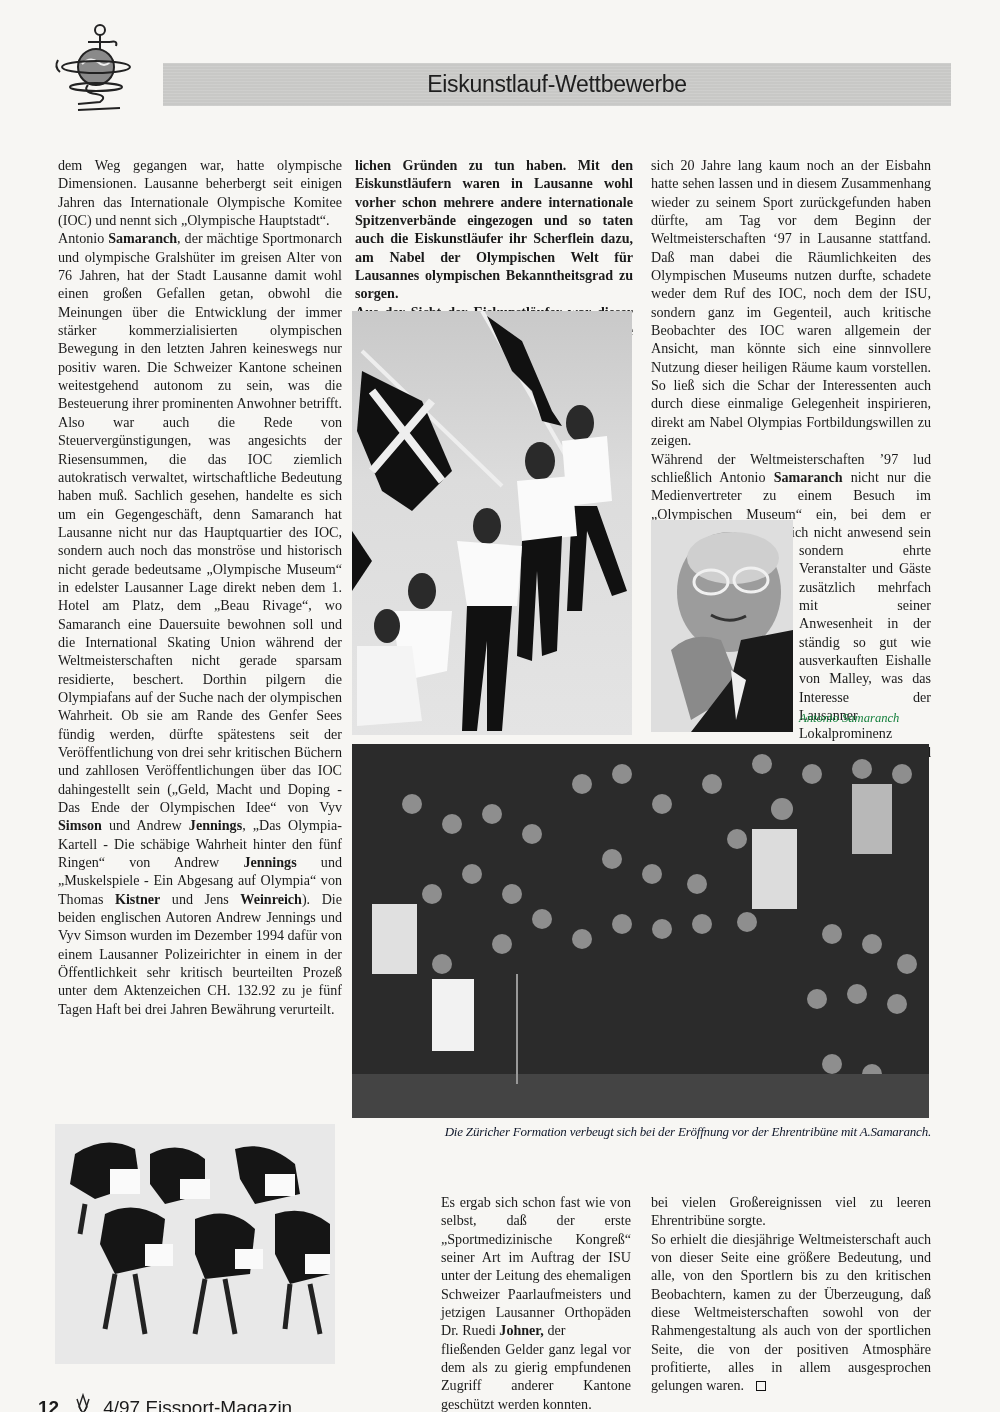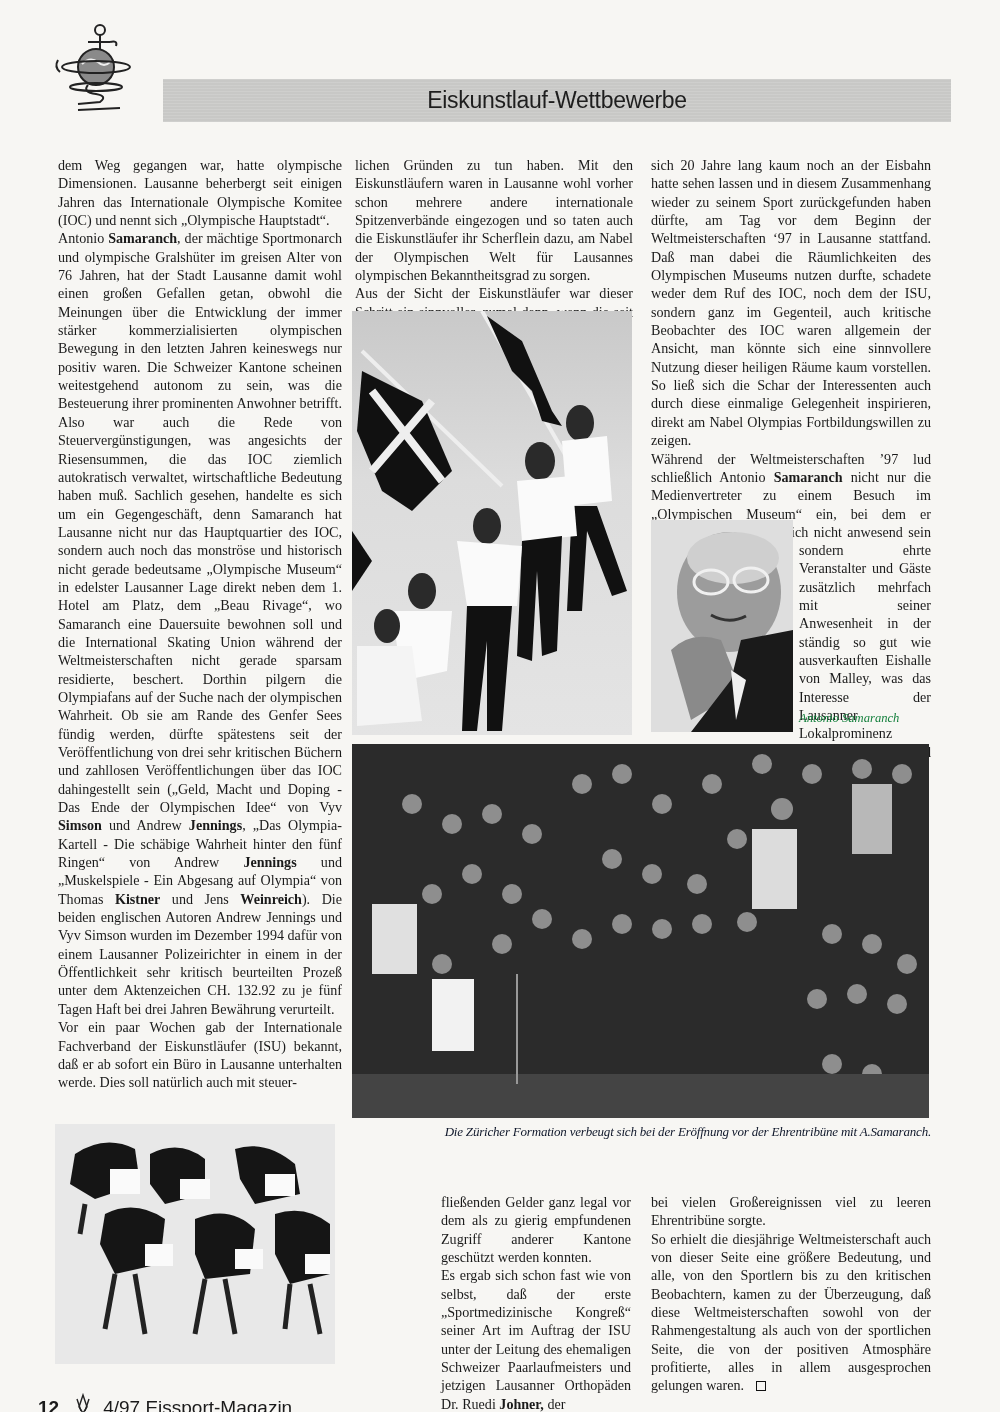--- a/index.html
+++ b/index.html
@@ -4,33 +4,32 @@
 <style>
   * { box-sizing: border-box; margin: 0; padding: 0; }
   html, body { width: 1000px; height: 1412px; background: #f7f6f3; overflow: hidden; }
   body { position: relative; font-family: "Liberation Serif", "DejaVu Serif", serif; color: #1a1a1a; }
 
   .logo { position: absolute; left: 38px; top: 12px; width: 110px; height: 100px; }
   .header-bar {
     position: absolute; left: 163px; top: 63px; width: 788px; height: 43px;
     background: #c8c8c6;
     background-image: repeating-linear-gradient(0deg, rgba(255,255,255,0.12) 0 1px, transparent 1px 3px);
-    margin-top: 16px;
   }
   .header-title {
     position: absolute; left: 0; right: 0; top: 8px; text-align: center;
     font-family: "Liberation Sans", sans-serif; font-size: 23px; color: #1e1e1e; letter-spacing: -0.3px;
   }
 
   .col { position: absolute; font-size: 14.1px; line-height: 18.35px; text-align: justify; margin-top: 44px; }
   .col p { margin: 0; }
   .col b { font-weight: bold; }
 
   .col1 { left: 58px; top: 112px; width: 284px; }
-  .col2 { left: 355px; top: 112px; width: 278px; }
+  .col2 { left: 355px; top: 112px; width: 278px; font-weight: bold; }
   .col3 { left: 651px; top: 112px; width: 280px; }
   .col3-narrow { left: 799px; top: 497px; width: 132px; font-size: 14.1px; }
   .caption-sam { position: absolute; left: 799px; top: 711px; font-style: italic; font-size: 12.6px; color: #15803d; }
 
   .col4 { left: 441px; top: 1149px; width: 190px; }
   .col5 { left: 651px; top: 1149px; width: 280px; }
 
   .caption-main {
     position: absolute; left: 355px; top: 1124px; width: 576px; text-align: right;
     font-style: italic; font-size: 13px; color: #0f172a; letter-spacing: -0.2px;
@@ -63,21 +62,20 @@
   <ellipse cx="58" cy="75" rx="26" ry="4" fill="none" stroke="#222" stroke-width="2"></ellipse>
 </svg>
 
 <div class="header-bar">
   <div class="header-title">Eiskunstlauf-Wettbewerbe</div>
 </div>
 
 <div class="col col1">
   <p>dem Weg gegangen war, hatte olympische Dimensionen. Lausanne beherbergt seit einigen Jahren das Internationale Olympische Komitee (IOC) und nennt sich „Olympische Hauptstadt“.</p>
   <p><span>Antonio </span><b>Samaranch</b><span>, der mächtige Sportmonarch und olympische Gralshüter im greisen Alter von 76 Jahren, hat der Stadt Lausanne damit wohl einen großen Gefallen getan, obwohl die Meinungen über die Entwicklung der immer stärker kommerzialisierten olympischen Bewegung in den letzten Jahren keineswegs nur positiv waren. Die Schweizer Kantone scheinen weitestgehend autonom zu sein, was die Besteuerung ihrer prominenten Anwohner betrifft. Also war auch die Rede von Steuervergünstigungen, was angesichts der Riesensummen, die das IOC ziemlich autokratisch verwaltet, wirtschaftliche Bedeutung haben muß. Sachlich gesehen, handelte es sich um ein Gegengeschäft, denn Samaranch hat Lausanne nicht nur das Hauptquartier des IOC, sondern auch noch das monströse und historisch nicht gerade bedeutsame „Olympische Museum“ in edelster Lausanner Lage direkt neben dem 1. Hotel am Platz, dem „Beau Rivage“, wo Samaranch eine Dauersuite bewohnen soll und die International Skating Union während der Weltmeisterschaften nicht gerade sparsam residierte, beschert. Dorthin pilgern die Olympiafans auf der Suche nach der olympischen Wahrheit. Ob sie am Rande des Genfer Sees fündig werden, dürfte spätestens seit der Veröffentlichung von drei sehr kritischen Büchern und zahllosen Veröffentlichungen über das IOC dahingestellt sein („Geld, Macht und Doping - Das Ende der Olympischen Idee“ von Vyv </span><b>Simson</b><span> und Andrew </span><b>Jennings</b><span>, „Das Olympia-Kartell - Die schäbige Wahrheit hinter den fünf Ringen“ von Andrew </span><b>Jennings</b><span> und „Muskelspiele - Ein Abgesang auf Olympia“ von Thomas </span><b>Kistner</b><span> und Jens </span><b>Weinreich</b><span>). Die beiden englischen Autoren Andrew Jennings und Vyv Simson wurden im Dezember 1994 dafür von einem Lausanner Polizeirichter in einem in der Öffentlichkeit sehr kritisch beurteilten Prozeß unter dem Aktenzeichen CH. 132.92 zu je fünf Tagen Haft bei drei Jahren Bewährung verurteilt.</span></p>
-  <p>Vor ein paar Wochen gab der Internationale Fachverband der Eiskunstläufer (ISU) bekannt, daß er ab sofort ein Büro in Lausanne unterhalten werde. Dies soll natürlich auch mit steuer-</p>
 </div>
 
 <div class="col col2">
   <p>lichen Gründen zu tun haben. Mit den Eiskunstläufern waren in Lausanne wohl vorher schon mehrere andere internationale Spitzenverbände eingezogen und so taten auch die Eiskunstläufer ihr Scherflein dazu, am Nabel der Olympischen Welt für Lausannes olympischen Bekanntheitsgrad zu sorgen.</p>
   <p>Aus der Sicht der Eiskunstläufer war dieser Schritt ein sinnvoller, zumal dann, wenn die seit Cinquantas ISU-Präsidentschaft reichlich</p>
 </div>
 
 <div class="photo photo-flags">
   <svg width="280" height="424" viewBox="0 0 280 424">
     <line x1="10" y1="40" x2="150" y2="175" stroke="#eee" stroke-width="4"></line>
@@ -204,22 +202,22 @@
       <line x1="80" y1="150" x2="90" y2="210"></line>
         <line x1="150" y1="155" x2="140" y2="210"></line>
       <line x1="170" y1="155" x2="180" y2="210"></line>
         <line x1="235" y1="160" x2="230" y2="205"></line>
       <line x1="255" y1="160" x2="265" y2="210"></line>
     </g>
   </svg>
 </div>
 
 <div class="col col4">
+  <p><span>Es ergab sich schon fast wie von selbst, daß der erste „Sportmedizinische Kongreß“ seiner Art im Auftrag der ISU unter der Leitung des ehemaligen Schweizer Paarlaufmeisters und jetzigen Lausanner Orthopäden Dr. Ruedi </span><b>Johner,</b><span> der</span></p>
   <p>fließenden Gelder ganz legal vor dem als zu gierig empfundenen Zugriff anderer Kantone geschützt werden konnten.</p>
-  <p><span>Es ergab sich schon fast wie von selbst, daß der erste „Sportmedizinische Kongreß“ seiner Art im Auftrag der ISU unter der Leitung des ehemaligen Schweizer Paarlaufmeisters und jetzigen Lausanner Orthopäden Dr. Ruedi </span><b>Johner,</b><span> der</span></p>
 </div>
 
 <div class="col col5">
   <p>bei vielen Großereignissen viel zu leeren Ehrentribüne sorgte.</p>
   <p><span>So erhielt die diesjährige Weltmeisterschaft auch von dieser Seite eine größere Bedeutung, und alle, von den Sportlern bis zu den kritischen Beobachtern, kamen zu der Überzeugung, daß diese Weltmeisterschaften sowohl von der Rahmengestaltung als auch von der sportlichen Seite, die von der positiven Atmosphäre profitierte, alles in allem ausgesprochen gelungen waren.</span><span class="end-box"></span></p>
 </div>
 
 <div class="footer">
   <span class="page-num">12</span>
   <svg class="skater-icon" viewBox="0 0 28 30">

